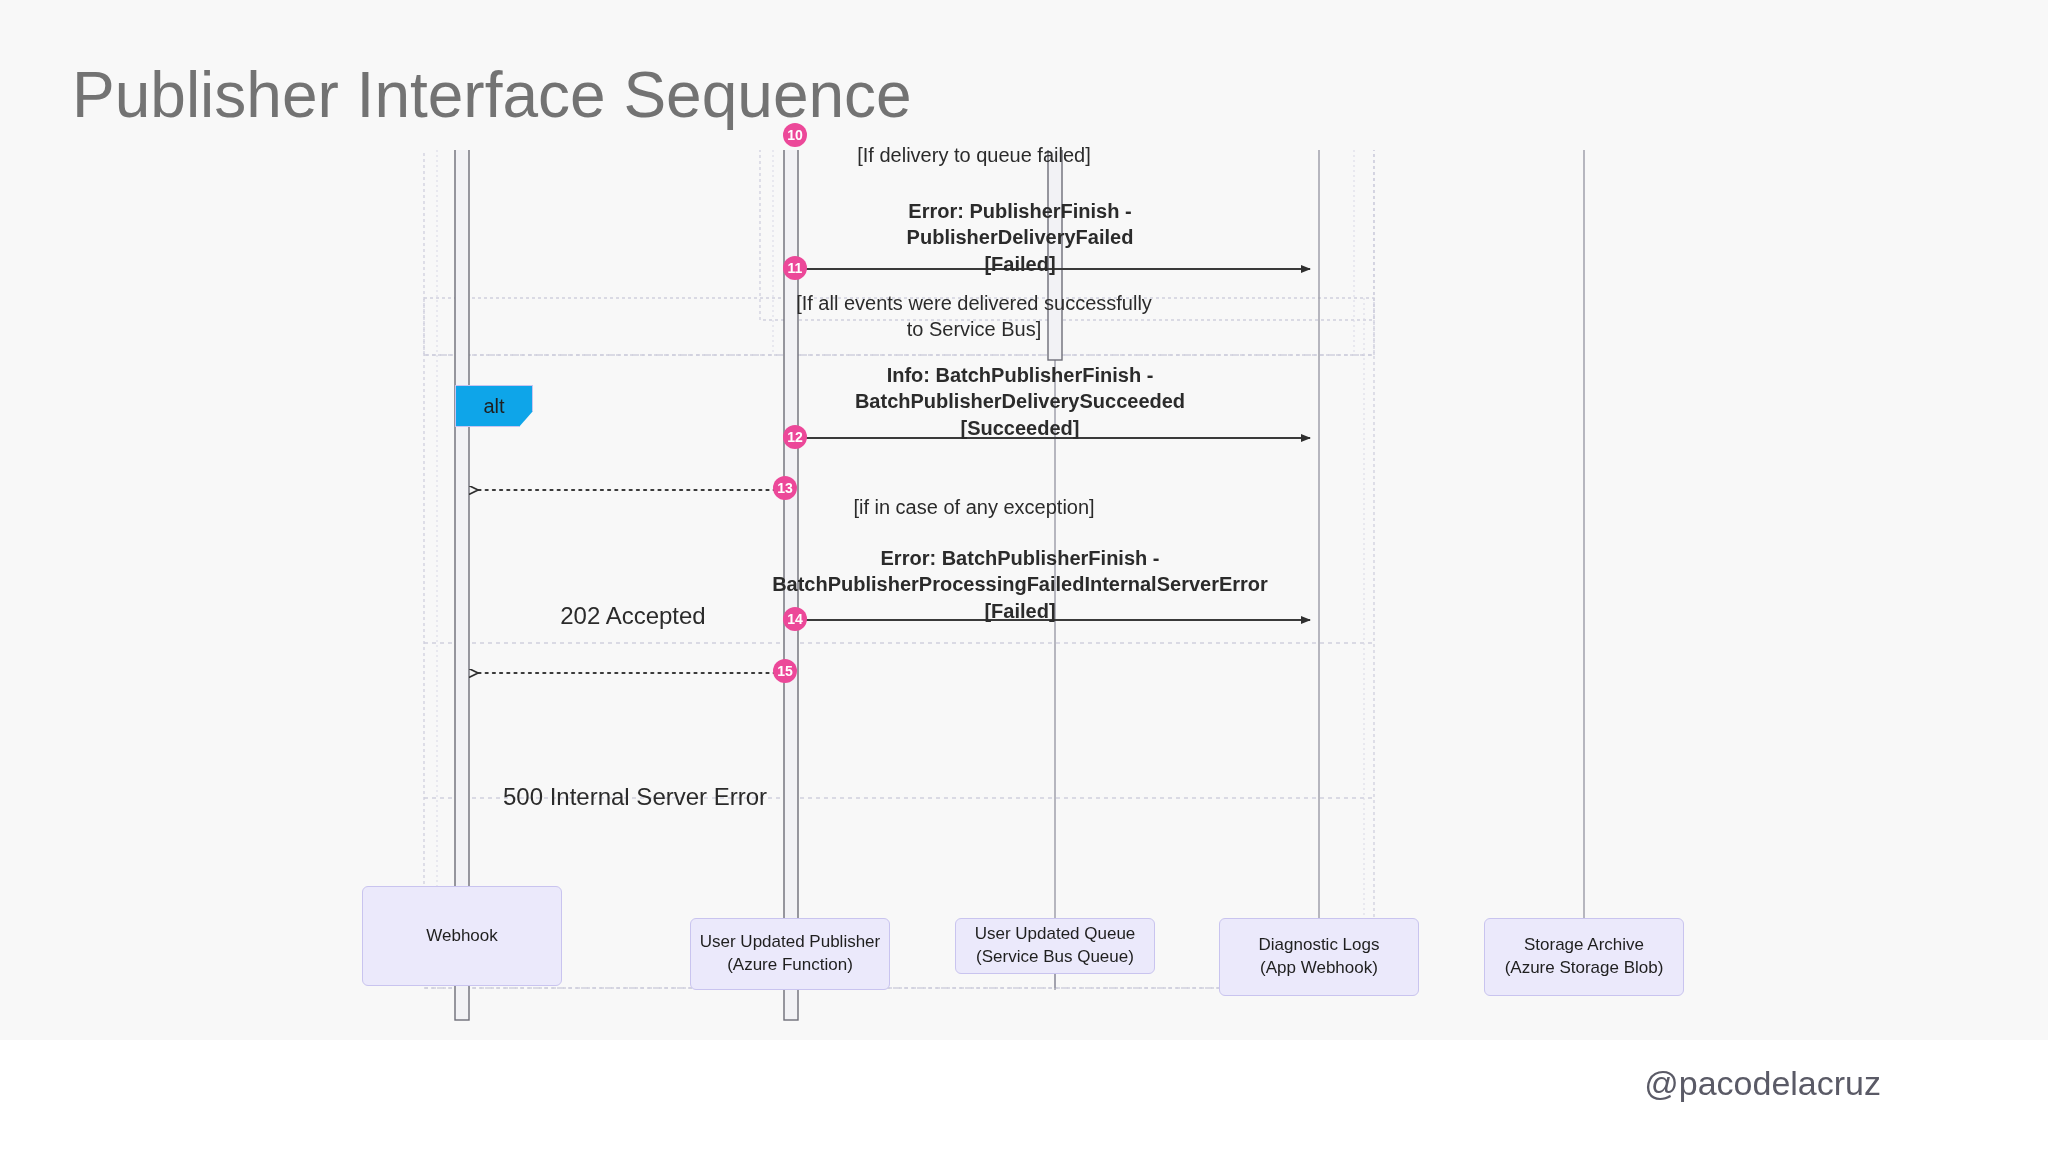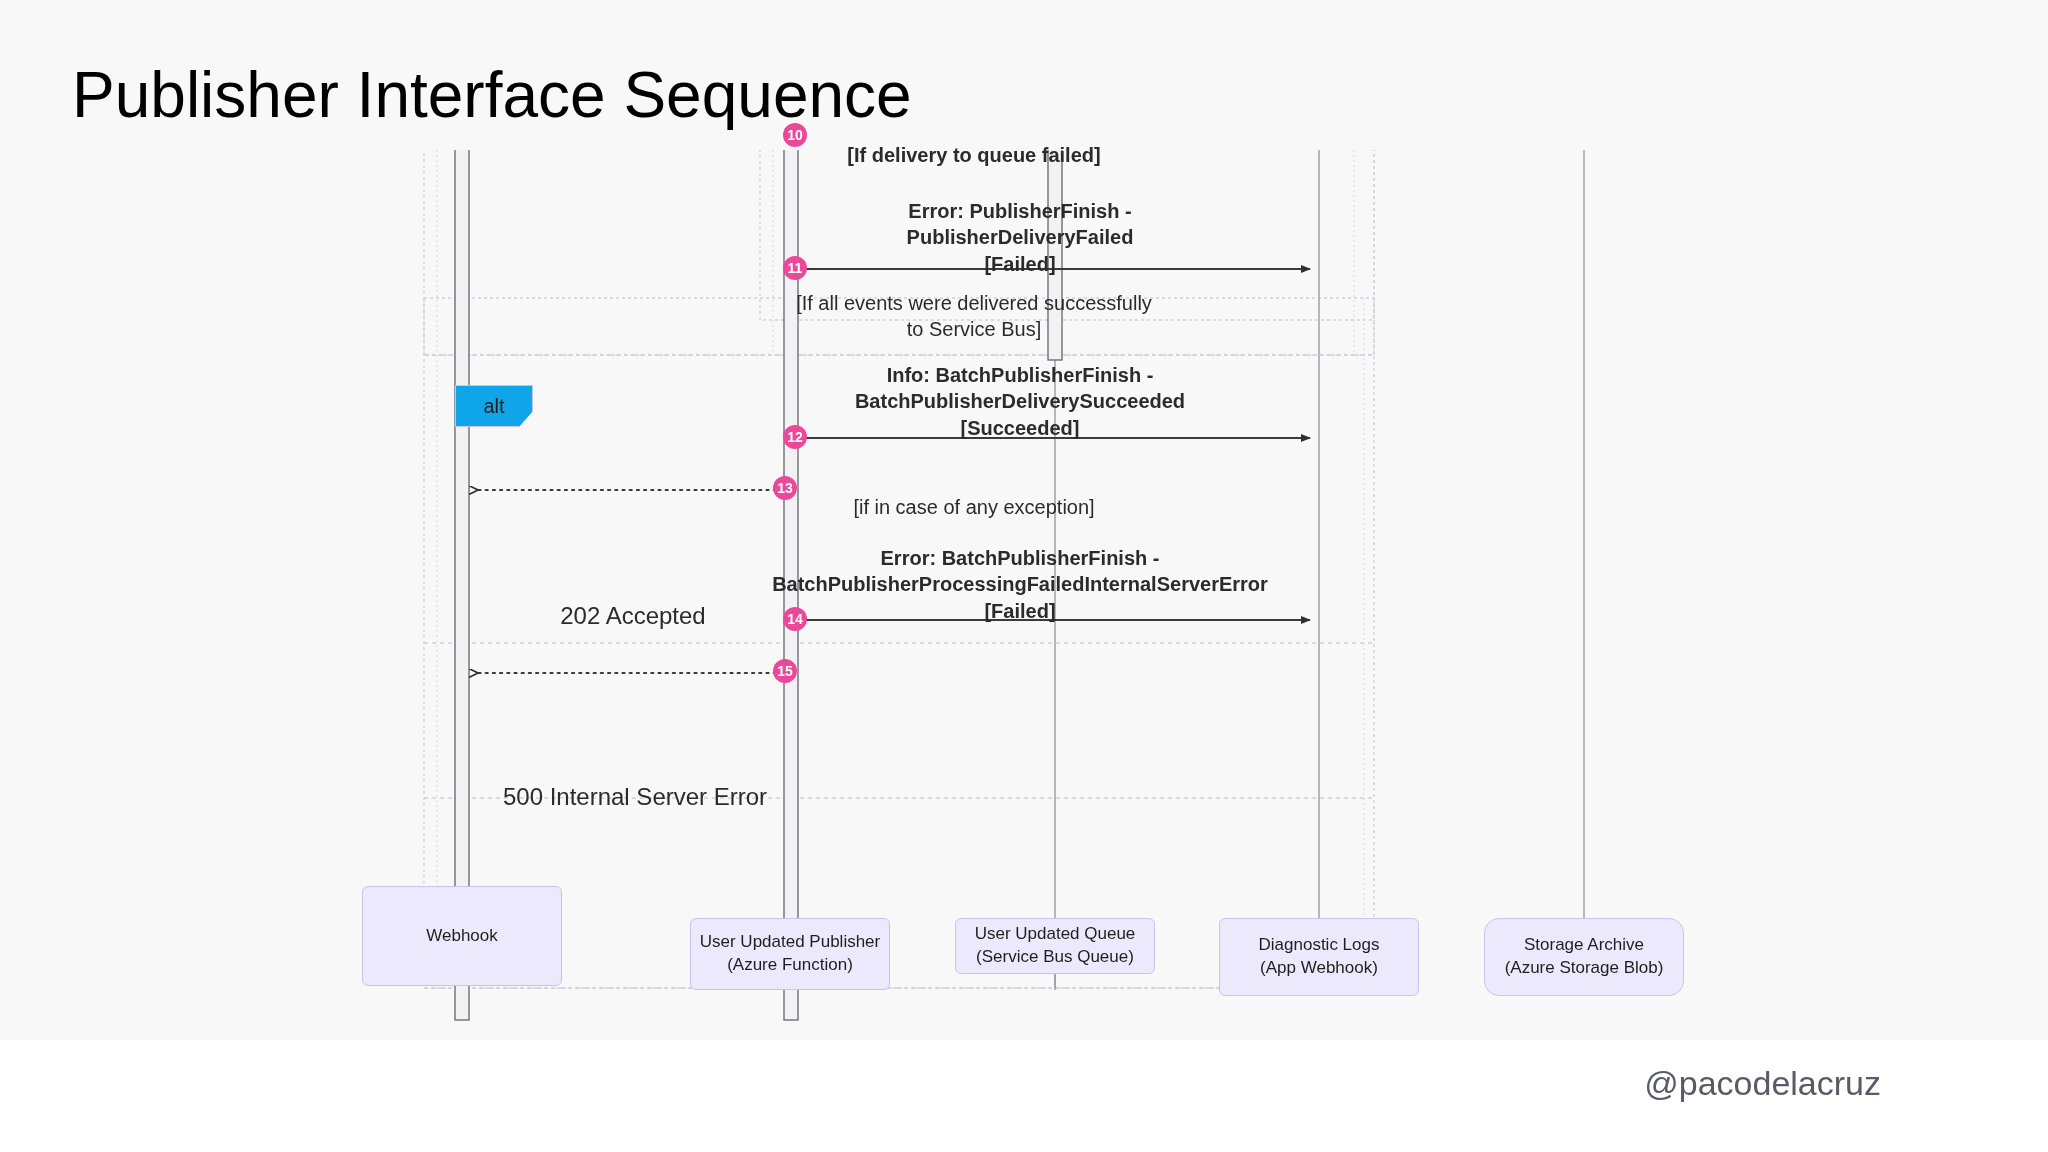--- a/index.html
+++ b/index.html
@@ -24,21 +24,21 @@
     background: #f8f8f8;
     overflow: hidden;
   }
 
   #title {
     position: absolute;
     left: 72px;
     top: 58px;
     font-size: 64px;
     font-weight: 400;
-    color: #000000;
+    color: #737373;
     letter-spacing: 0px;
     white-space: nowrap;
     font-family: "Liberation Sans", sans-serif;
   }
 
   #diagram-area {
     position: absolute;
     left: 0;
     top: 150px;
     width: 2048px;
@@ -218,21 +218,21 @@
         <line x1="798" y1="470" x2="1310" y2="470" marker-end="url(#arrowSolid)"></line>
       </g>
       <g stroke="#3a3a3a" stroke-width="2" fill="none" stroke-dasharray="2.2,5" stroke-linecap="round">
 
         <line x1="783" y1="340" x2="478" y2="340" marker-end="url(#arrowOpenLeft)"></line>
 
         <line x1="783" y1="523" x2="478" y2="523" marker-end="url(#arrowOpenLeft)"></line>
       </g>
     </svg>
 
-    <div class="msg-label cond" style="left:684px; top:-8px; width:580px;font-weight:bold;">[If delivery to queue failed]</div>
+    <div class="msg-label cond" style="left:684px; top:-8px; width:580px;">[If delivery to queue failed]</div>
 
     <div class="msg-label cond" style="left:684px; top:140px; width:580px;">[If all events were delivered successfully
 to Service Bus]</div>
 
     <div class="msg-label cond" style="left:684px; top:344px; width:580px;">[if in case of any exception]</div>
 
     <div class="msg-label log" style="left:724px; top:48px; width:592px;">Error: PublisherFinish -
 PublisherDeliveryFailed
 [Failed]</div>
 
@@ -278,21 +278,21 @@
       </div>
     </div>
 
     <div class="participant" style="left:1219px; top:768px; width:200px; height:78px;">
       <div>
         <span>Diagnostic Logs</span>
         <span>(App Webhook)</span>
       </div>
     </div>
 
-    <div class="participant" style="left:1484px; top:768px; width:200px; height:78px;border-radius:15px;">
+    <div class="participant" style="left:1484px; top:768px; width:200px; height:78px;">
       <div>
         <span>Storage Archive</span>
         <span>(Azure Storage Blob)</span>
       </div>
     </div>
 
   </div>
 </div>
 
 <div id="footer">

